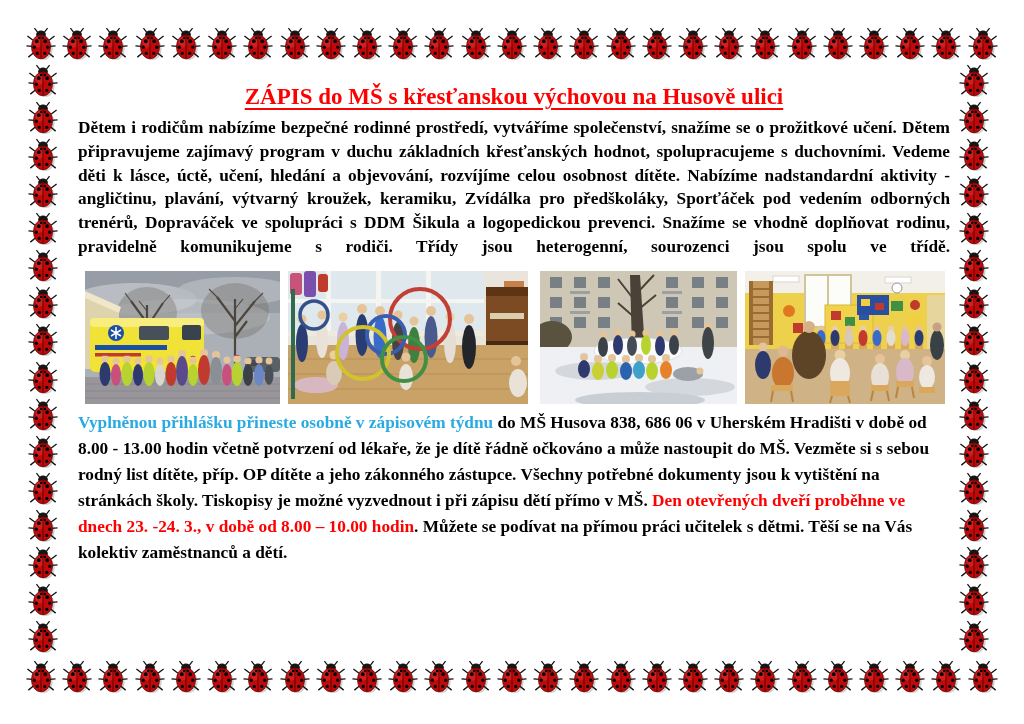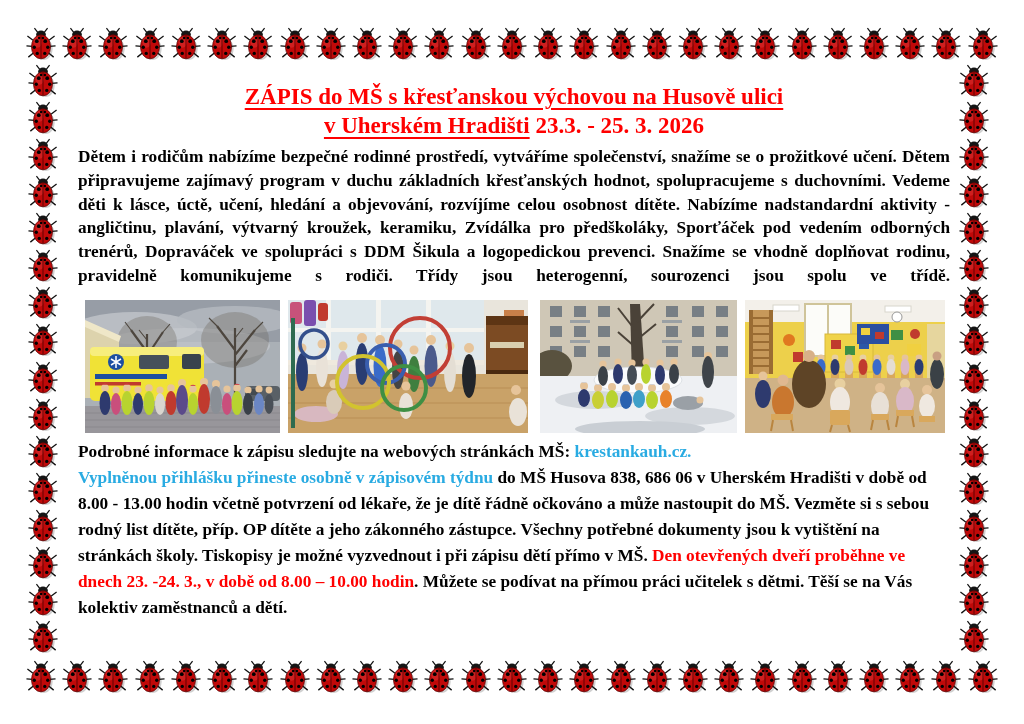--- a/index.html
+++ b/index.html
@@ -1676,21 +1676,20 @@
           <ellipse cx="14" cy="11.5" rx="1.3" ry="1.3"></ellipse>
           <ellipse cx="18" cy="11.5" rx="1.3" ry="1.3"></ellipse>
         </g>
       </svg>
     </div>
 
   <div class="content">
 
     <div class="title">
       <div><span class="u">ZÁPIS do MŠ s křesťanskou výchovou na Husově ulici</span></div>
-      <div><span class="u">v Uherském Hradišti</span><span> 23.3. - 25. 3. 2026</span></div>
     </div>
 
     <p class="intro">Dětem i rodičům nabízíme bezpečné rodinné prostředí, vytváříme společenství, snažíme se o prožitkové učení. Dětem připravujeme zajímavý program v duchu základních křesťanských hodnot, spolupracujeme s duchovními. Vedeme děti k lásce, úctě, učení, hledání a objevování, rozvíjíme celou osobnost dítěte. Nabízíme nadstandardní aktivity - angličtinu, plavání, výtvarný kroužek, keramiku, Zvídálka pro předškoláky, Sporťáček pod vedením odborných trenérů, Dopraváček ve spolupráci s DDM Šikula a logopedickou prevenci. Snažíme se vhodně doplňovat rodinu, pravidelně komunikujeme s rodiči. Třídy jsou heterogenní, sourozenci jsou spolu ve třídě.</p>
 
     <div class="photos">
 
       <svg class="photo p1" viewBox="0 0 195 133" preserveAspectRatio="none" aria-hidden="true">
         <rect width="195" height="133" fill="#aab0b6"></rect>
         <rect width="195" height="42" fill="#979da6"></rect>
         <ellipse cx="50" cy="28" rx="62" ry="16" fill="#c2c6cb" opacity="0.8"></ellipse>
@@ -1959,18 +1958,17 @@
             <path d="M153 116 L151 127 M167 116 L169 127" stroke="#b9853f" stroke-width="2"></path>
           <circle cx="182" cy="90" r="5" fill="#e6c49a"></circle>
             <ellipse cx="182" cy="106" rx="8" ry="12" fill="#efe8e0"></ellipse>
           <rect x="174" y="116" width="16" height="6" fill="#d9a85c"></rect>
         </g>
       </svg>
 
     </div>
 
     <div class="info">
-      <p class="info-p"><span>Podrobné informace k zápisu sledujte na webových stránkách MŠ: </span><span class="cyan link">krestankauh.cz.</span></p>
       <p class="info-p"><span class="cyan">Vyplněnou přihlášku přineste osobně v zápisovém týdnu</span><span> do MŠ Husova 838, 686 06 v Uherském Hradišti v době od 8.00 - 13.00 hodin včetně potvrzení od lékaře, že je dítě řádně očkováno a může nastoupit do MŠ. Vezměte si s sebou rodný list dítěte, příp. OP dítěte a jeho zákonného zástupce. Všechny potřebné dokumenty jsou k vytištění na stránkách školy. Tiskopisy je možné vyzvednout i při zápisu dětí přímo v MŠ. </span><span class="red">Den otevřených dveří proběhne ve dnech 23. -24. 3., v době od 8.00 – 10.00 hodin</span><span>. Můžete se podívat na přímou práci učitelek s dětmi. Těší se na Vás kolektiv zaměstnanců a dětí.</span></p>
     </div>
 
   </div>
 </div>
 
 </body></html>

